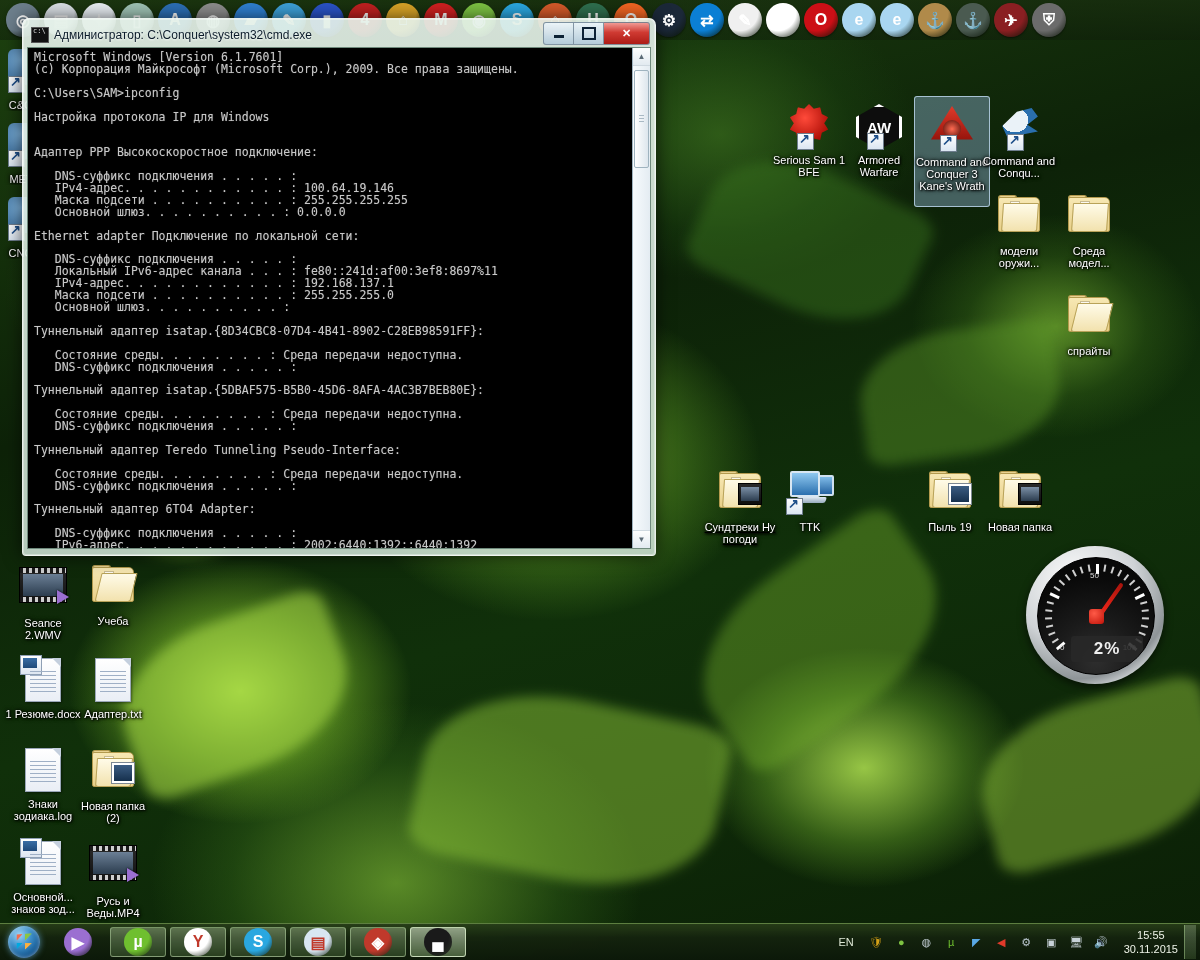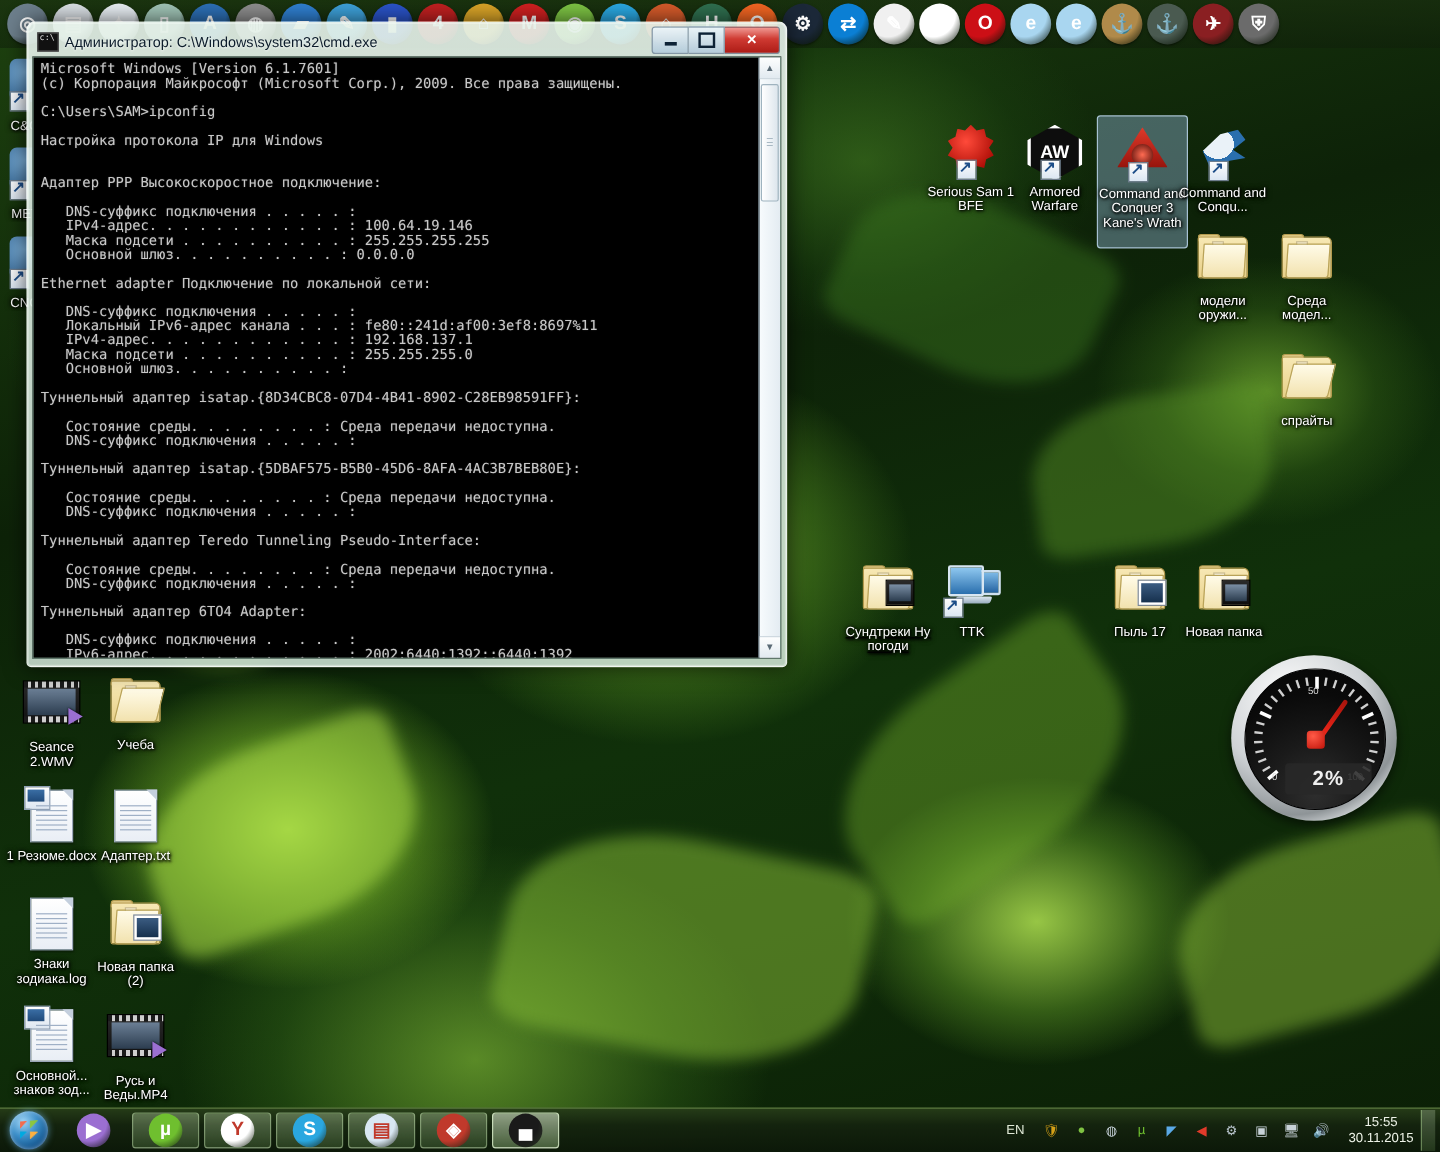--- a/index.html
+++ b/index.html
@@ -588,21 +588,21 @@
           <div class="folder">
             <div class="tab"></div>
             <div class="back"></div>
             <div class="inner"></div>
             <div class="front"></div>
           </div>
           <div style="position: absolute; right: 2px; top: 12px; width: 22px; height: 20px; background: rgb(255, 255, 255); border: 1px solid rgb(125, 136, 147);">
             <div style="position:absolute;left:2px;top:2px;right:2px;bottom:2px;background:linear-gradient(180deg,#3b5c82,#16304d);"></div>
           </div>
         </div>
-        <div class="label">Пыль 17</div>
+        <div class="label">Пыль 19</div>
       </div>
       <div class="desk-icon" style="left: 982px; top: 466px;">
         <div class="glyph">
           <div class="folder">
             <div class="tab"></div>
             <div class="back"></div>
             <div class="inner"></div>
             <div class="front"></div>
           </div>
           <div style="position: absolute; right: 2px; top: 12px; width: 22px; height: 20px; background: linear-gradient(rgb(42, 42, 42), rgb(13, 13, 13)); border: 1px solid rgb(0, 0, 0);">
@@ -718,21 +718,21 @@
             <div class="bowtie"></div>
           </div>
         </div>
         <div class="label">Русь и Веды.MP4</div>
       </div>
     </div>
 
   <div id="cmd-window">
     <div id="cmd-titlebar">
       <div id="cmd-icon"></div>
-      <span id="cmd-title">Администратор: C:\Windows\system32\cmd.exe</span>
+      <span id="cmd-title">Администратор: C:\Conquer\system32\cmd.exe</span>
       <div class="winbtns">
         <div class="winbtn min">
             <span class="glyph-min"></span>
           </div>
         <div class="winbtn max">
             <span class="glyph-max"></span>
           </div>
         <div class="winbtn close">✕</div>
       </div>
     </div>

